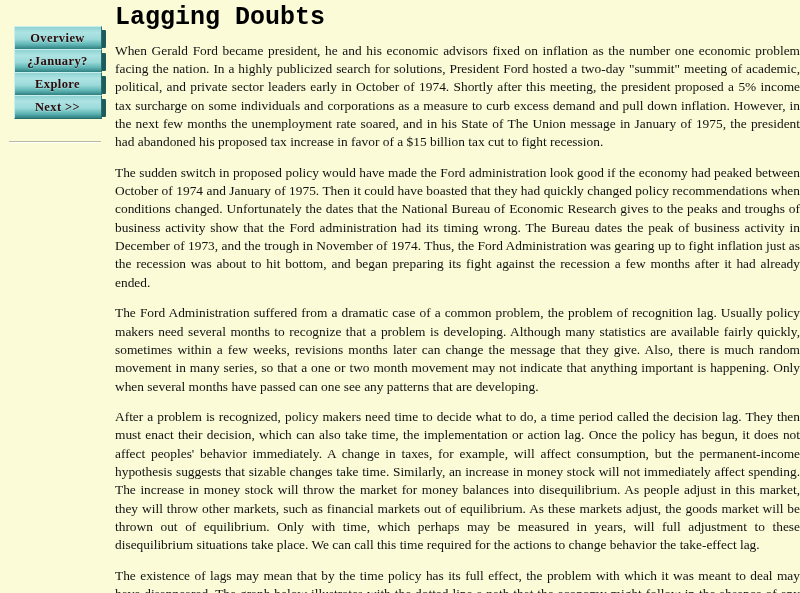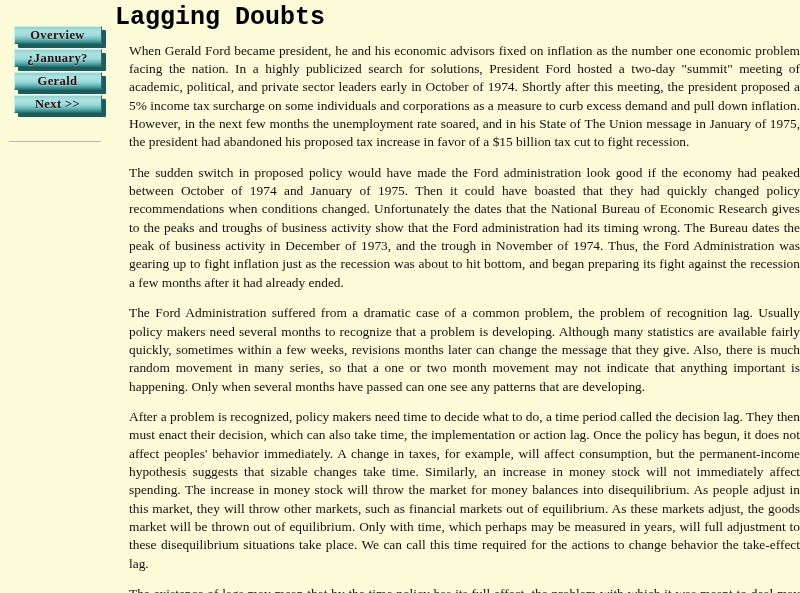--- a/index.html
+++ b/index.html
@@ -55,21 +55,21 @@
     height: 18px;
     background: #1e5c5c;
     border-radius: 1px;
   }
 
   .nav-face {
     position: absolute;
     left: 0;
     top: 0;
     width: 88px;
-    height: 18px;
+    height: 24px;
     box-sizing: border-box;
     background: linear-gradient(to bottom,
         #8fd2d2 0%,
         #aee3e3 25%,
         #9bdada 55%,
         #5fb4b4 80%,
         #2f7f7f 100%);
     border-top: 1px solid #c9eeee;
     border-left: 1px solid #c9eeee;
     border-right: 1px solid #2a6e6e;
@@ -108,21 +108,21 @@
   .page-title {
     margin: 4px 0 10px 0;
     font-family: Liberation Mono, monospace;
     font-size: 25px;
     font-weight: bold;
     color: #000000;
     line-height: 1.1;
   }
 
   .body-text p {
-    margin: 0 0 12px 14px;
+    margin: 0 0 12px 0;
     font-size: 13.4px;
     line-height: 1.37;
     text-align: justify;
     color: #111111;
   }
 
   .body-text b {
     font-weight: normal;
   }
 </style>
@@ -132,21 +132,21 @@
 <div class="page">
 
   <div class="nav-column">
     <a class="nav-button" href="#">
       <span class="nav-face">Overview</span>
     </a>
     <a class="nav-button" href="#">
       <span class="nav-face">¿January?</span>
     </a>
     <a class="nav-button" href="#">
-      <span class="nav-face">Gerald</span>
+      <span class="nav-face">Explore</span>
     </a>
     <a class="nav-button" href="#">
       <span class="nav-face">Next &gt;&gt;</span>
     </a>
     <hr class="nav-rule">
   </div>
 
   <div class="content">
     <h1 class="page-title">Lagging Doubts</h1>
     <div class="body-text">

